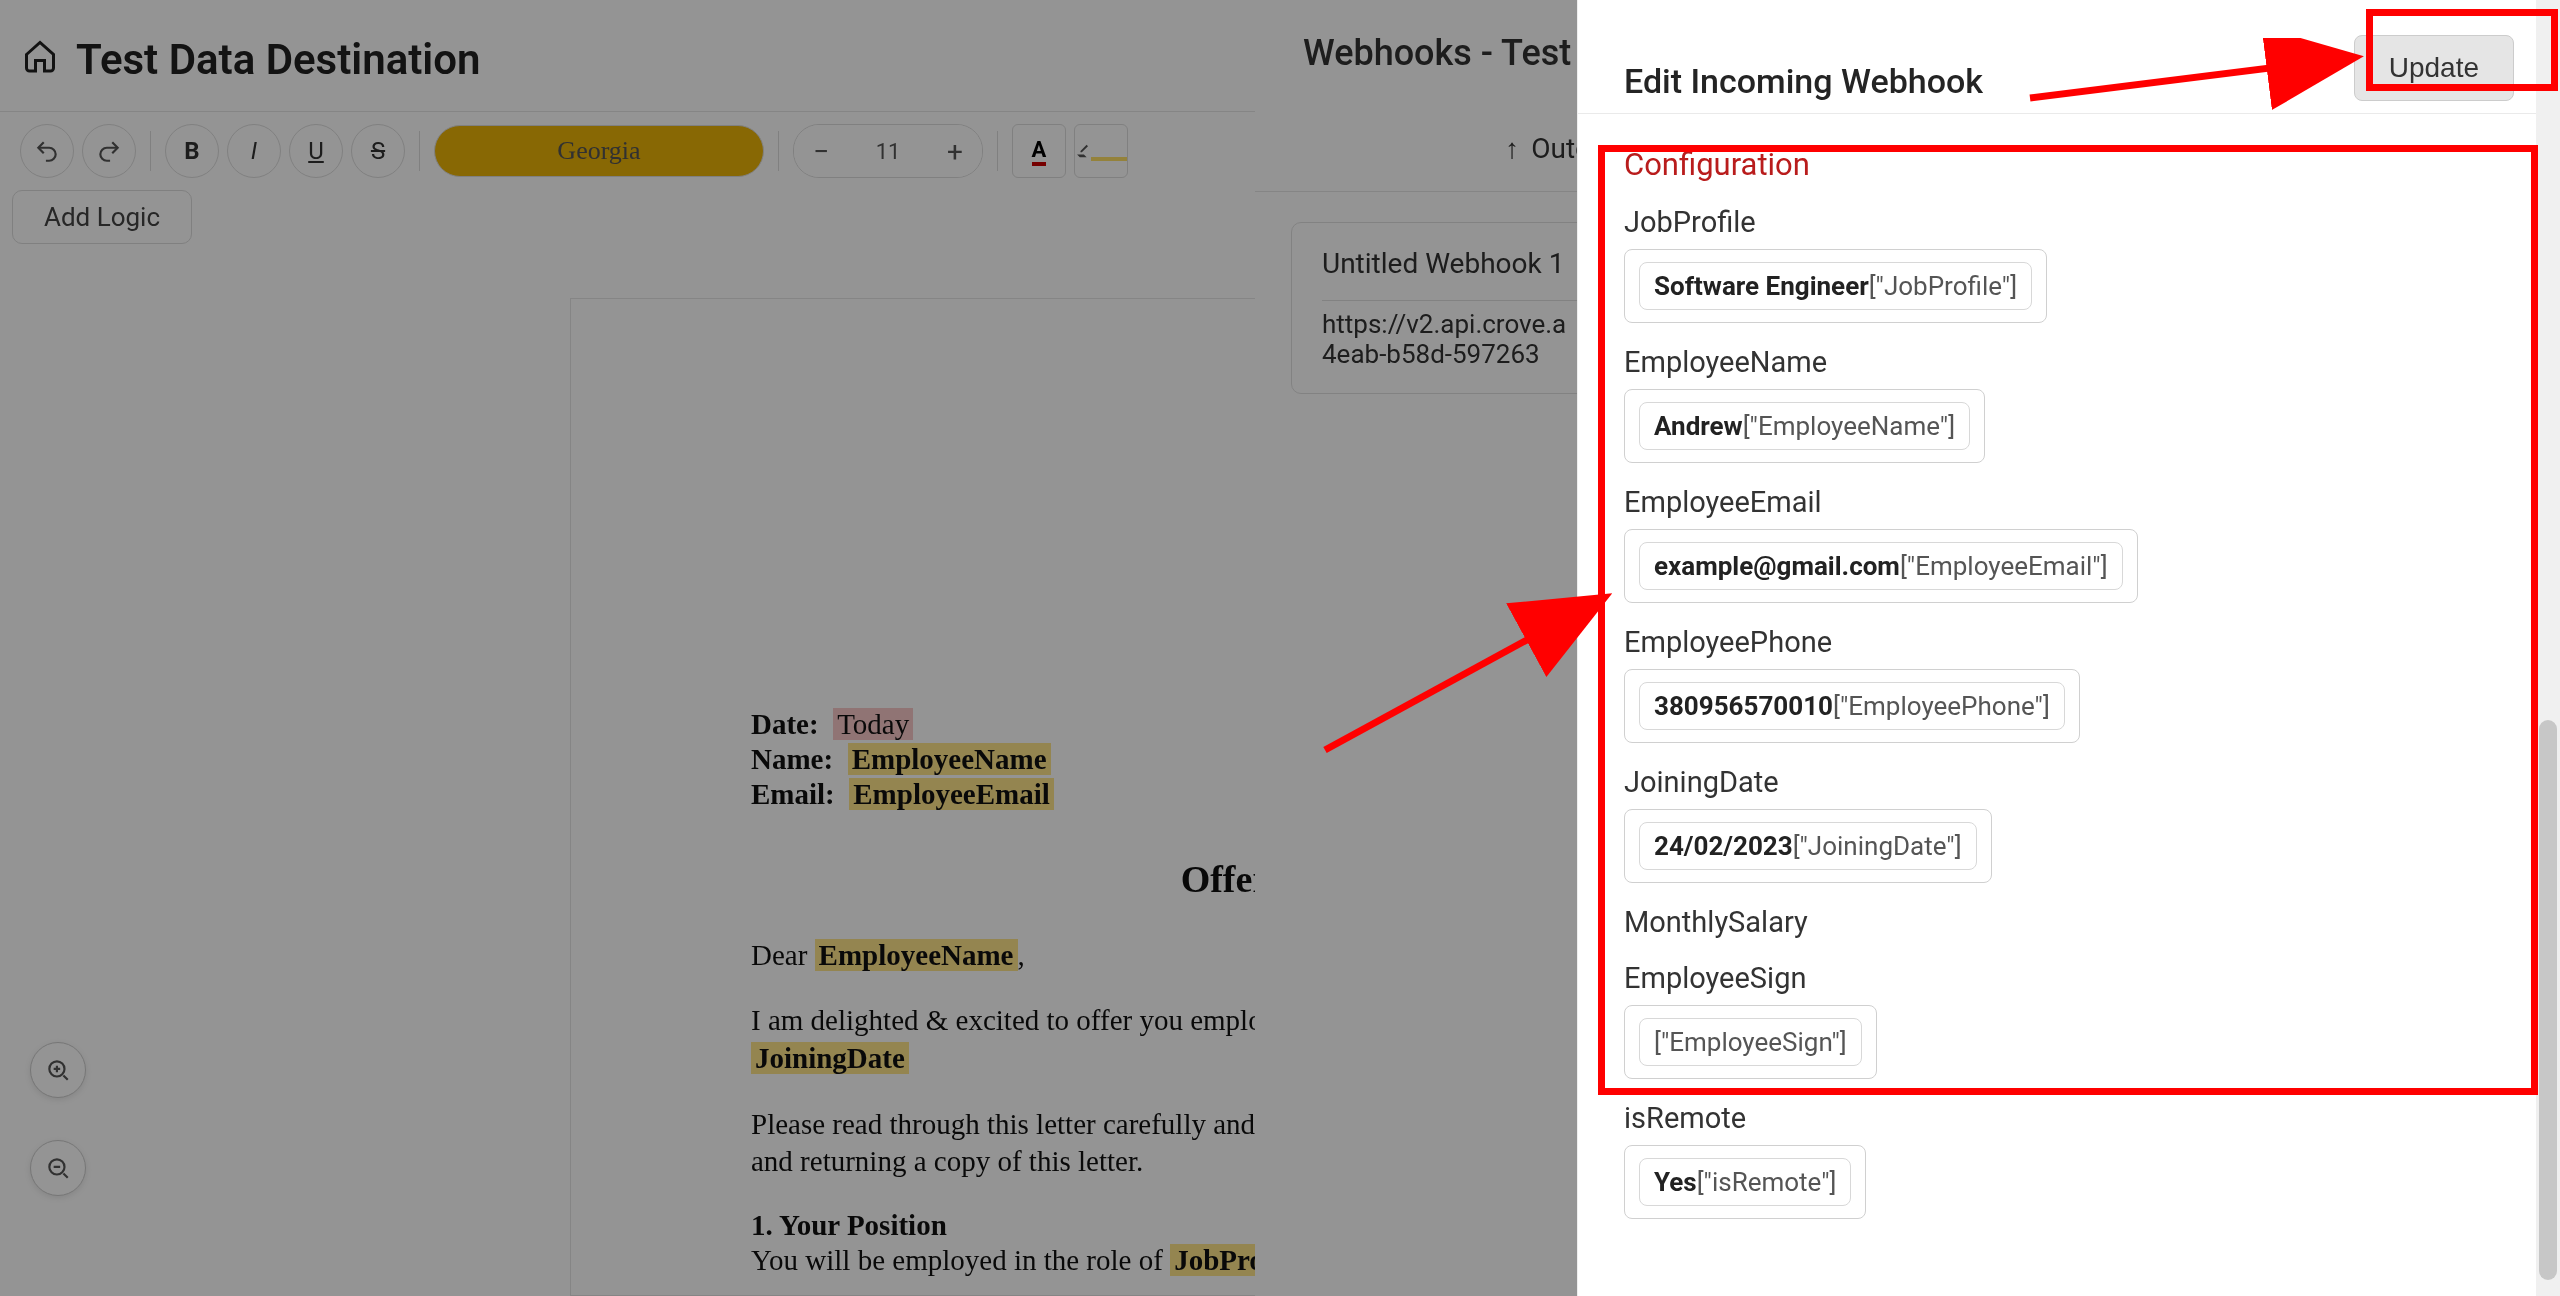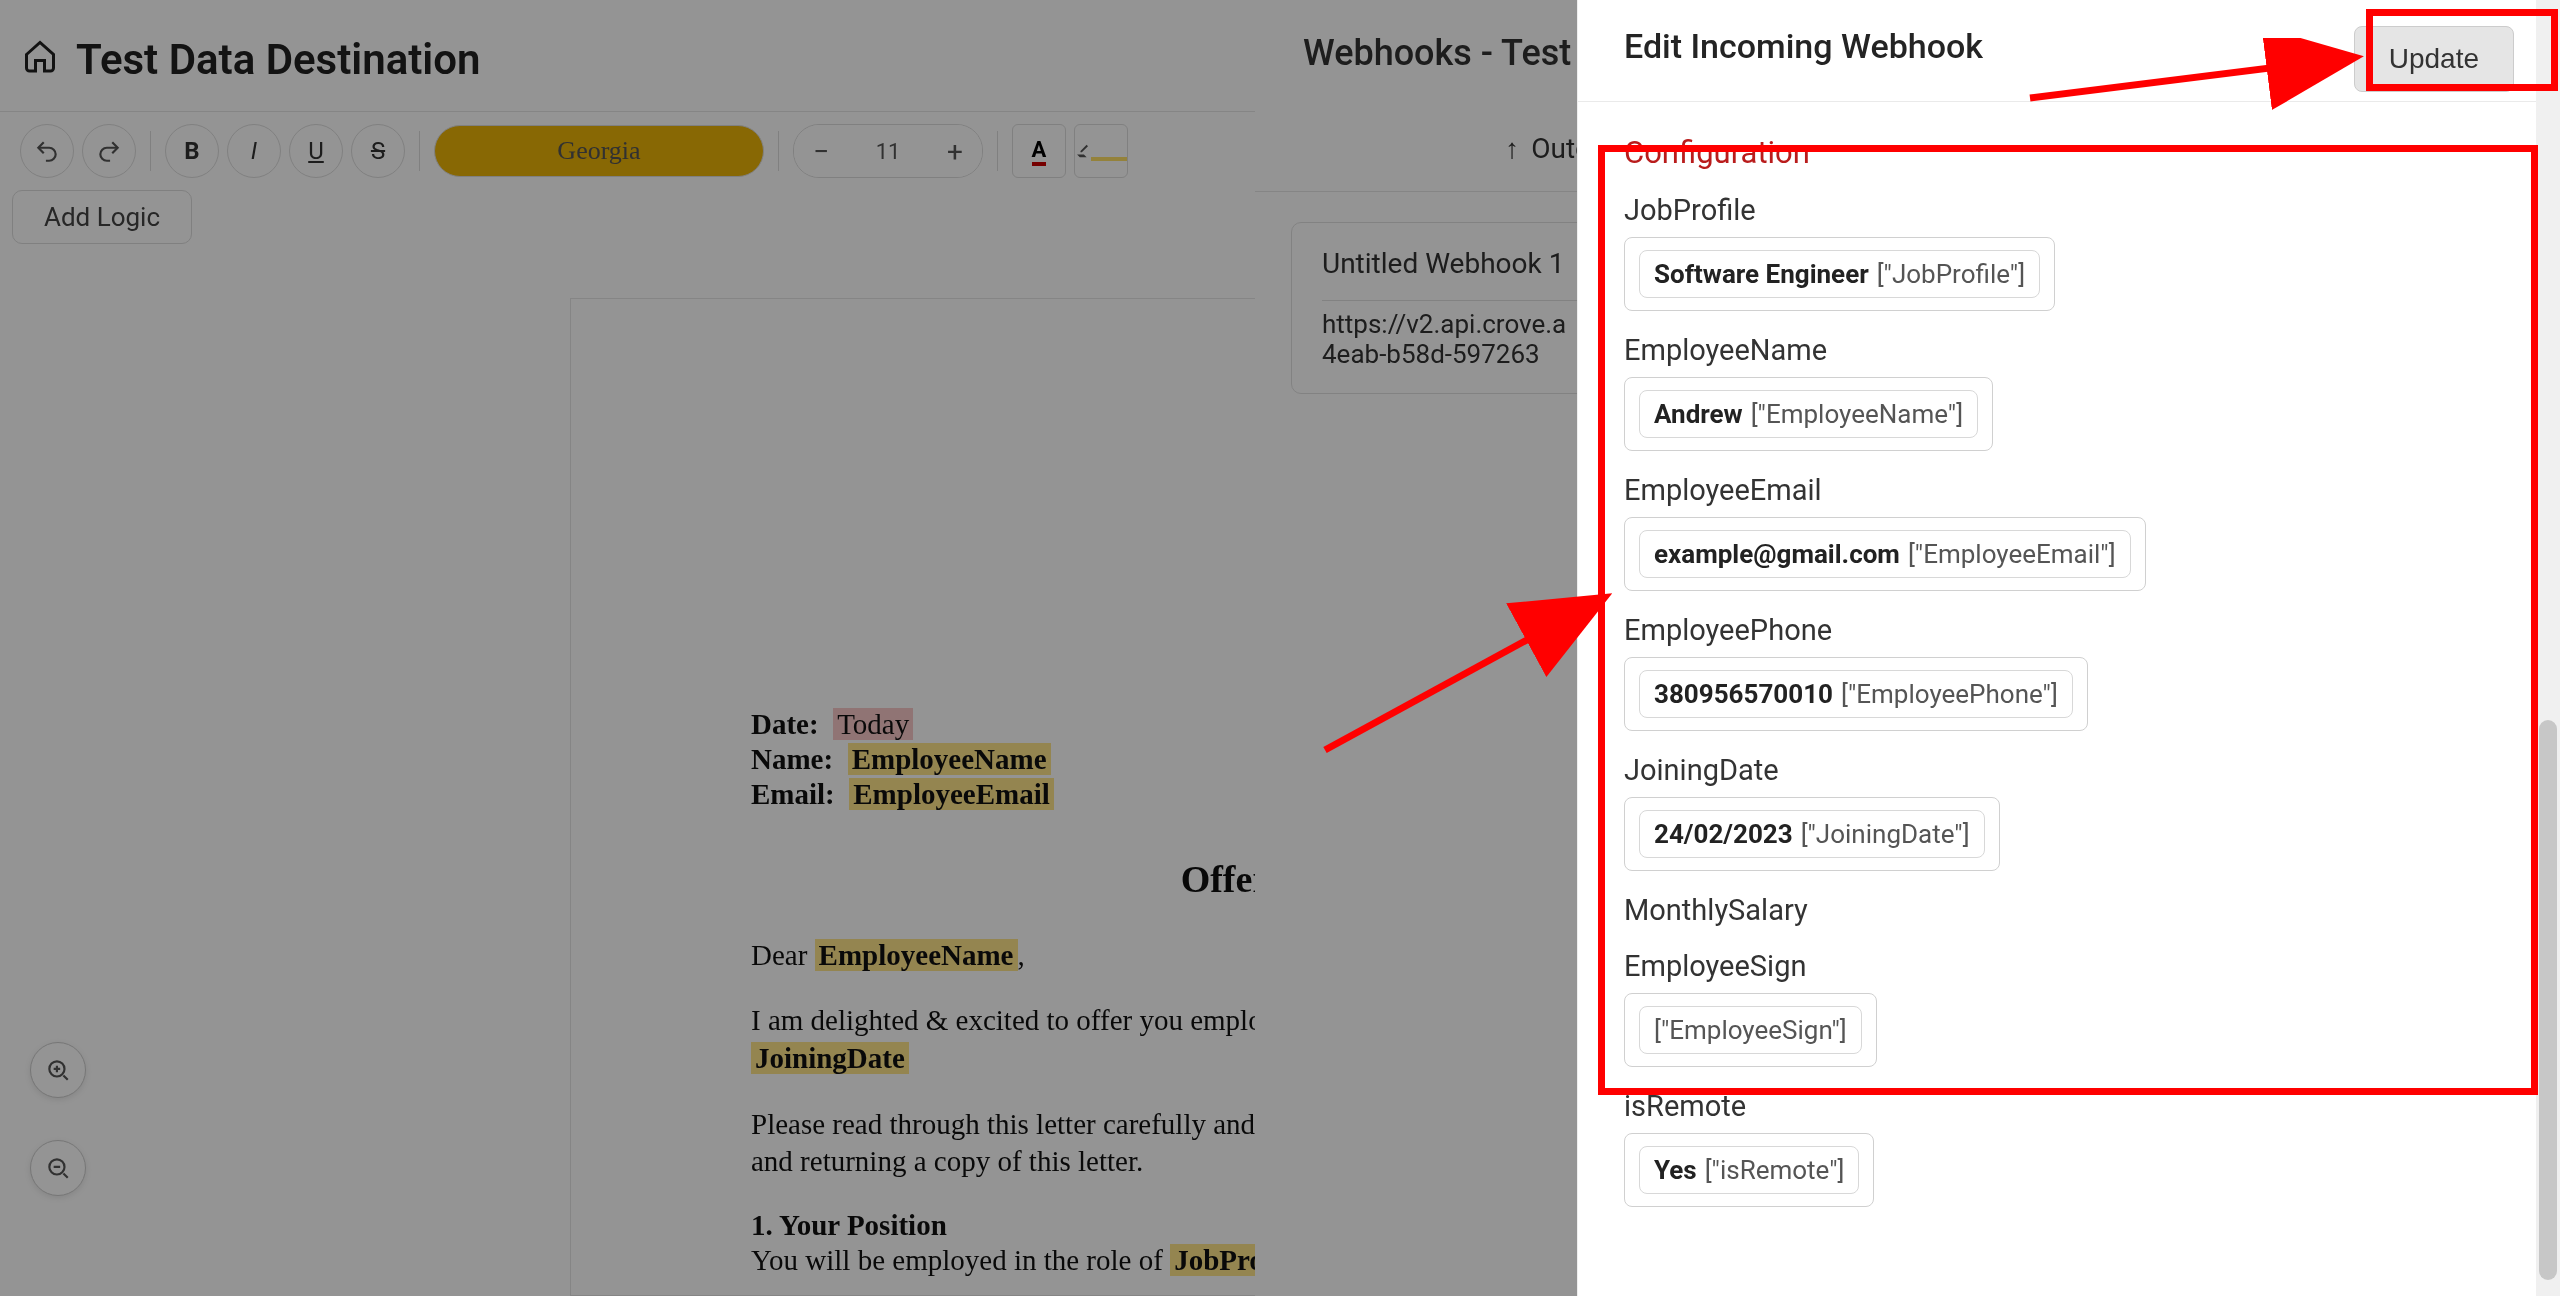--- a/index.html
+++ b/index.html
@@ -174,24 +174,24 @@
 
 
 .edit-panel {
   position: absolute;
   left: 1577px; top: 0;
   width: 983px; height: 1296px;
   background: #fff;
   border-left: 1px solid #eee;
 }
 .edit-header {
-  display: flex; justify-content: space-between; align-items: flex-start;
+  display: flex; justify-content: space-between; align-items: flex-end;
   padding: 26px 46px 12px 46px;
   border-bottom: 1px solid #eaeaea;
-  height: 102px;
+  height: 114px;
 }
 .edit-title { font-size: 34px; font-weight: 500; color: #242424; }
 .update-btn {
   padding: 16px 34px;
   border: 1px solid #ccc;
   border-radius: 8px;
   font-size: 28px;
   background: #e5e5e5;
   color: #333;
 }
@@ -210,21 +210,20 @@
   border-radius: 8px;
   padding: 12px 14px;
   display: inline-block;
 }
 .cfg-pill {
   border: 1px solid #d8d8d8;
   border-radius: 8px;
   padding: 8px 14px;
   font-size: 26px;
   display: inline-flex;
-  gap: 8px;
   align-items: center;
   background: #fff;
 }
 .cfg-val { font-weight: 700; color: #222; }
 .cfg-hint { color: #555; font-weight: 400;}
 
 
 .overlay-shade {
   position: absolute;
   left: 0; top: 0;

